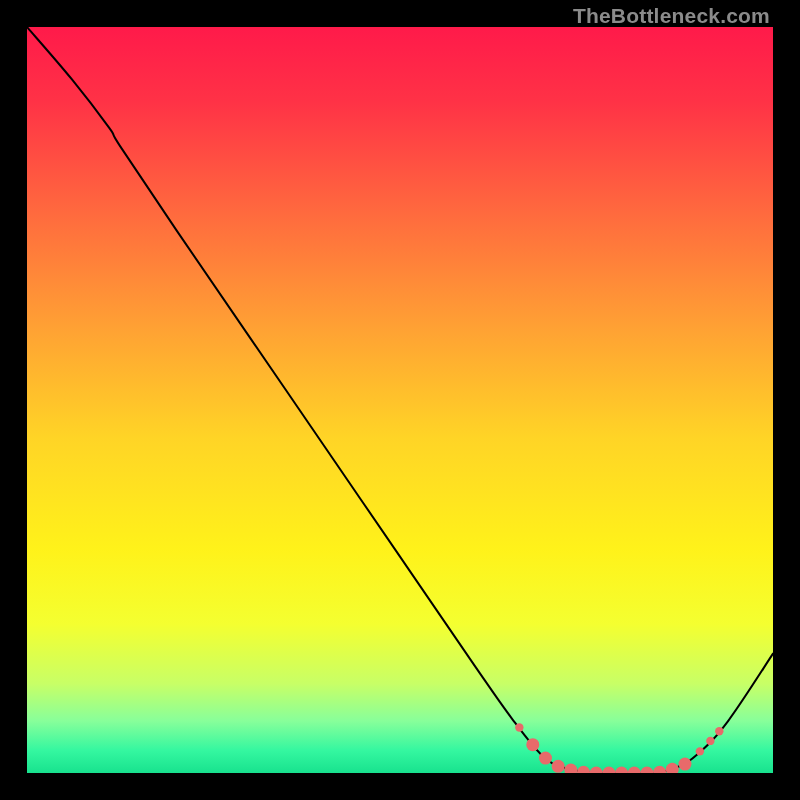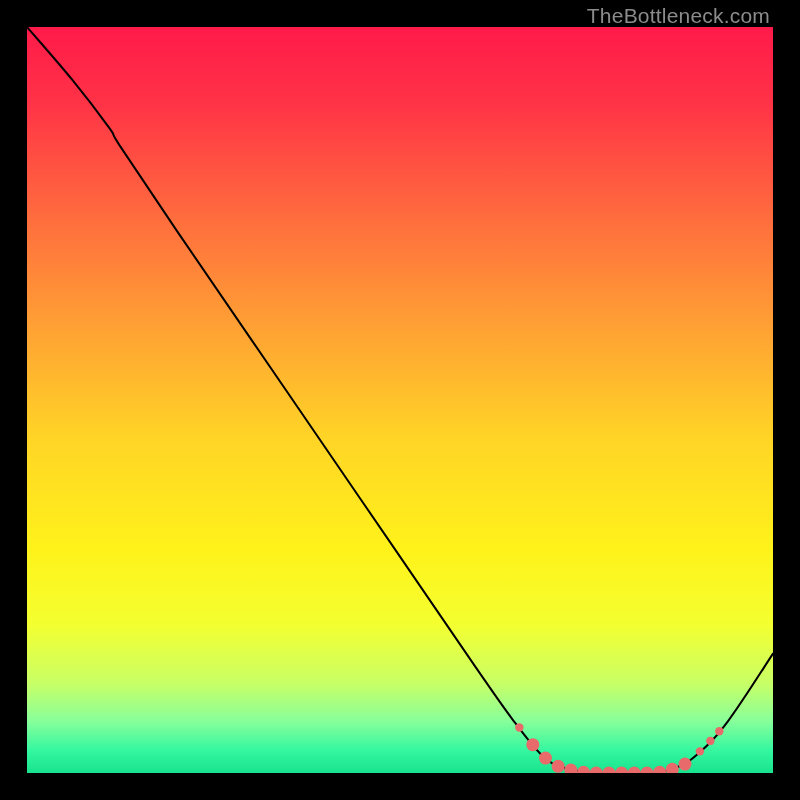--- a/index.html
+++ b/index.html
@@ -18,21 +18,21 @@
     width: 746px;
     height: 746px;
     background: #000;
   }
   .watermark {
     position: absolute;
     top: 4px;
     right: 30px;
     color: #8b8b8b;
     font-size: 21px;
-    font-weight: 400;
+    font-weight: 700;
     letter-spacing: 0.2px;
   }
   svg { display: block; }
 </style>
 </head>
 <body>
 
 <div class="watermark">TheBottleneck.com</div>
 
 <div class="frame">

